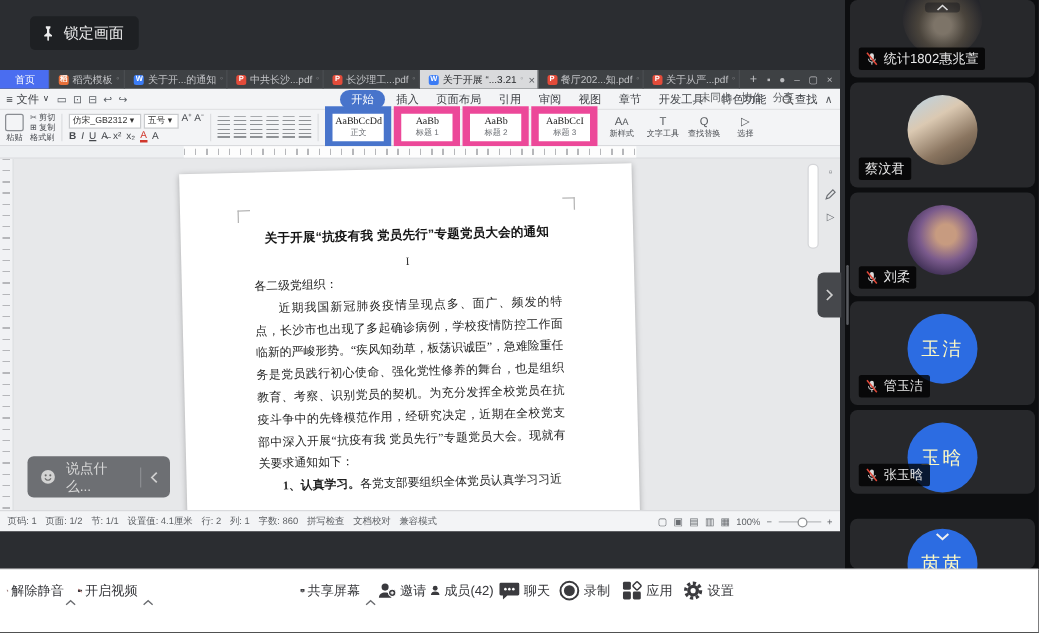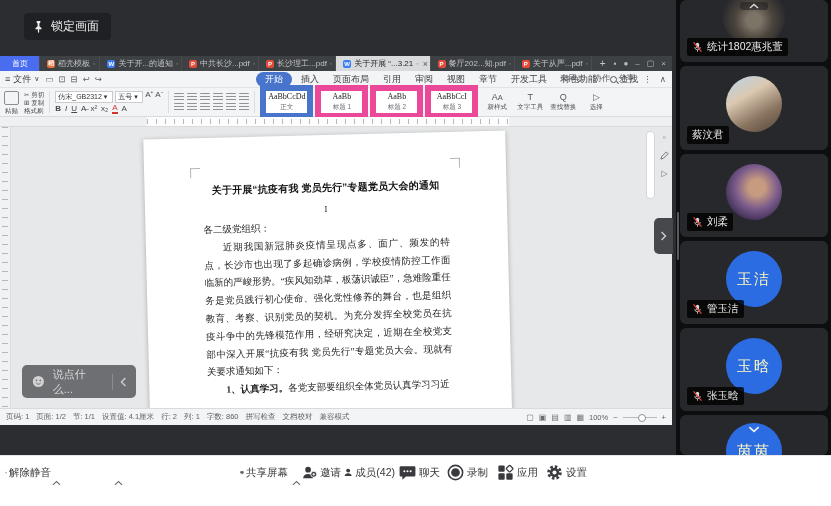--- a/index.html
+++ b/index.html
@@ -19,21 +19,21 @@
   .fic{width:8px;height:8px;border-radius:2px;font-size:6px;font-weight:bold;color:#fff;
        display:inline-flex;align-items:center;justify-content:center;flex:none;}
   .fic.w{background:#3b7cf5;} .fic.p{background:#e34b3a;} .fic.d{background:#e8703a;}
   .tclose{color:#55585c;font-size:9px;margin-left:1px;}
   .tplus{display:flex;align-items:center;padding:0 8px;color:#c3c4c7;font-size:10px;}
   .tabctl{margin-left:auto;display:flex;align-items:center;gap:7px;padding-right:6px;color:#b9babd;font-size:8px;}
   
   .menubar{height:16px;display:flex;align-items:center;font-size:9px;color:#3c3f44;padding:0 5px;position:relative;}
   .file-group{display:flex;align-items:center;gap:3px;margin-right:6px;}
   .qicons{display:flex;align-items:center;gap:5px;color:#5a5e64;font-size:8.5px;margin-right:10px;}
-  .mtabs{position:absolute;left:256px;display:flex;align-items:center;gap:4px;}
+  .mtabs{position:absolute;left:272px;display:flex;align-items:center;gap:4px;}
   .mtab{padding:1px 5px;white-space:nowrap;}
   .mtab.active{background:#4874cb;color:#fff;border-radius:8px;padding:1px 9px;}
   .msearch{display:flex;align-items:center;gap:3px;margin-left:4px;color:#3c3f44;}
   .mag{width:5px;height:5px;border:1px solid #555;border-radius:50%;position:relative;display:inline-block;}
   .mag::after{content:"";position:absolute;width:3px;height:1px;background:#555;right:-3px;bottom:-1px;transform:rotate(45deg);}
   .mright{position:absolute;right:6px;display:flex;align-items:center;gap:8px;color:#55585c;font-size:8.5px;}
   
   .ribbon{height:28px;border-top:1px solid #e2e3e5;border-bottom:1px solid #d9dadd;display:flex;
           align-items:center;padding:0 4px;gap:5px;font-size:7px;color:#4a4d52;}
   .rdiv{width:1px;height:22px;background:#dddee1;flex:none;}
@@ -431,21 +431,21 @@
         <svg width="11" height="12" viewBox="0 0 14 14">
           <rect x="5" y="1.5" width="4" height="7" rx="2" fill="#dcdcdc"></rect>
           <path d="M3.5 7a3.5 3.5 0 0 0 7 0" stroke="#dcdcdc" fill="none"></path>
           <line x1="7" y1="10.5" x2="7" y2="13" stroke="#dcdcdc"></line>
           <line x1="2" y1="1" x2="12" y2="13" stroke="#e0493a" stroke-width="1.6"></line>
         </svg>
         <span>管玉洁</span>
       </div>
     </div>
 
-    <div class="tile" style="top:328px;height:83px;">
+    <div class="tile" style="top:328px;height:67px;">
       <div class="av blue" style="top:10px;">
         <span>玉晗</span>
       </div>
       <div class="nm">
         <svg width="11" height="12" viewBox="0 0 14 14">
           <rect x="5" y="1.5" width="4" height="7" rx="2" fill="#dcdcdc"></rect>
           <path d="M3.5 7a3.5 3.5 0 0 0 7 0" stroke="#dcdcdc" fill="none"></path>
           <line x1="7" y1="10.5" x2="7" y2="13" stroke="#dcdcdc"></line>
           <line x1="2" y1="1" x2="12" y2="13" stroke="#e0493a" stroke-width="1.6"></line>
         </svg>
@@ -476,20 +476,28 @@
         <line x1="4.5" y1="2" x2="19.5" y2="22" stroke="#e0493a" stroke-width="2.2"></line>
       </svg>
       <span class="tlabel">解除静音</span>
     </div>
     <div class="tchev" style="left:52px;">
       <svg width="9" height="6" viewBox="0 0 10 6">
           <path d="M1 5l4-3.6L9 5" stroke="#6a6c70" stroke-width="1.2" fill="none"></path>
         </svg>
     </div>
 
+    <div class="tbtn" style="left:62px;width:48px;">
+      <svg width="23" height="21" viewBox="0 0 24 24">
+        <rect x="2" y="6" width="13" height="12" rx="2" fill="#3a3a3e"></rect>
+        <path d="M16 10.5l6-3.5v10l-6-3.5z" fill="#3a3a3e"></path>
+        <line x1="3" y1="3.5" x2="21" y2="21" stroke="#e0493a" stroke-width="2.2"></line>
+      </svg>
+      <span class="tlabel">开启视频</span>
+    </div>
     <div class="tchev" style="left:114px;">
       <svg width="9" height="6" viewBox="0 0 10 6">
           <path d="M1 5l4-3.6L9 5" stroke="#6a6c70" stroke-width="1.2" fill="none"></path>
         </svg>
     </div>
 
     <div class="tbtn" style="left:240px;width:48px;">
       <svg width="22" height="21" viewBox="0 0 24 24">
         <rect x="2.5" y="4" width="19" height="13.5" rx="2.5" fill="#3a3a3e"></rect>
         <path d="M12 14V8.6m0 0l-2.7 2.7M12 8.6l2.7 2.7" stroke="#fff" stroke-width="1.5" fill="none"></path>

